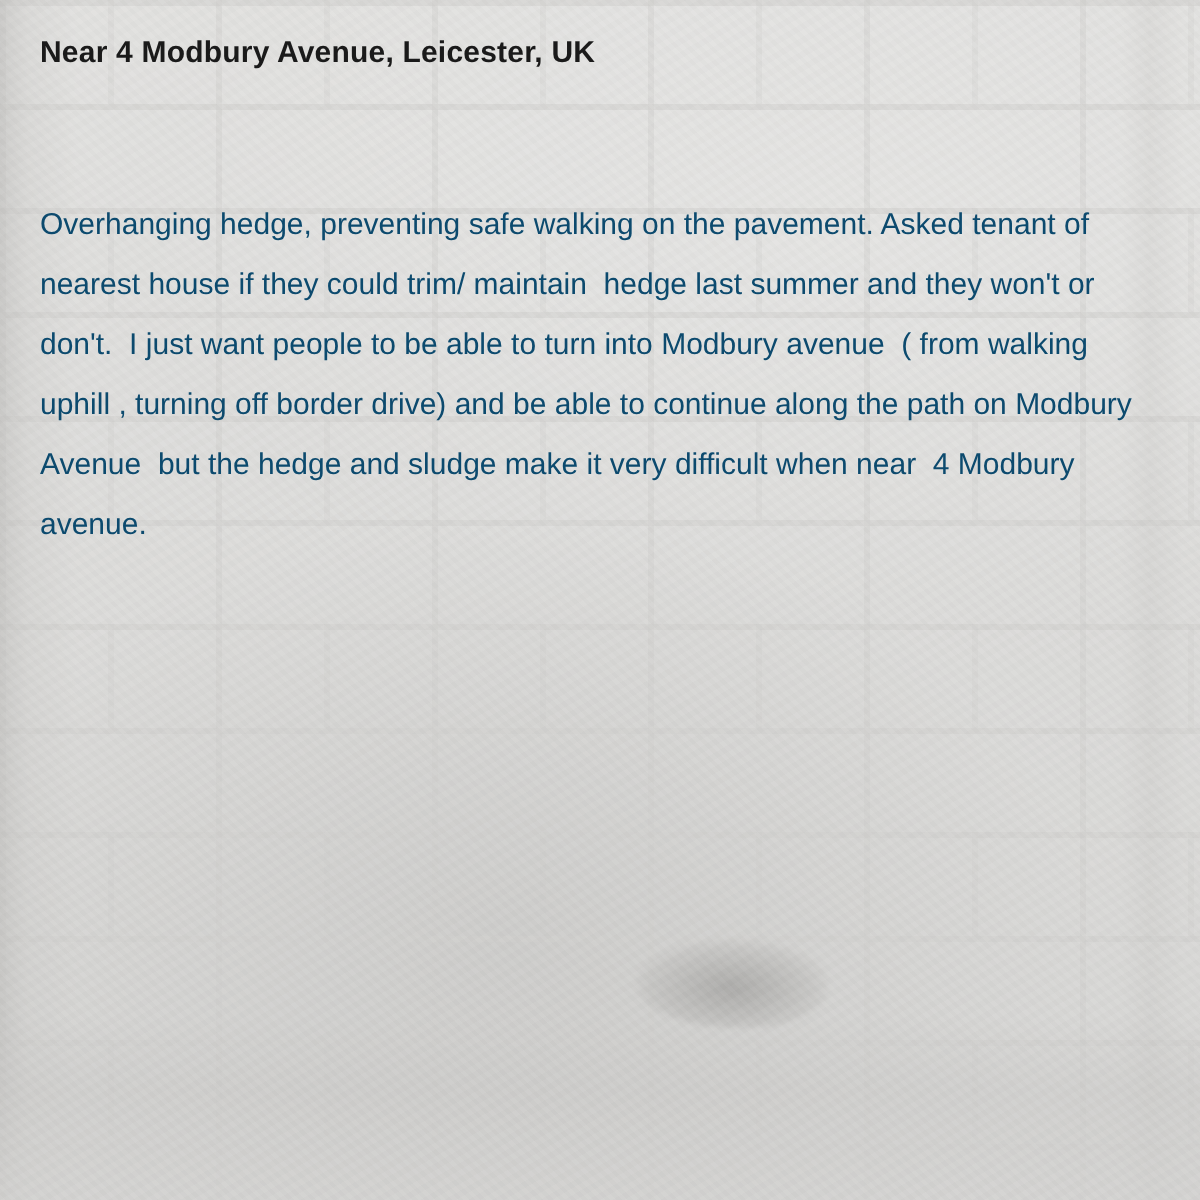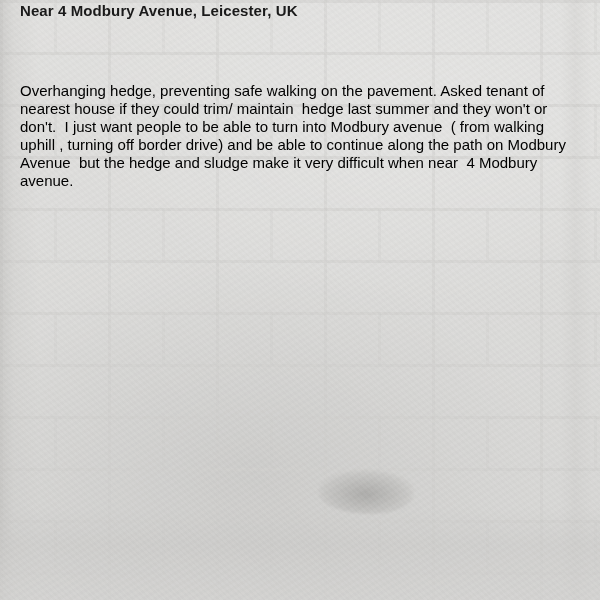--- a/index.html
+++ b/index.html
@@ -98,37 +98,37 @@
   .photo-wash {
     position: absolute;
     inset: 0;
     background: rgba(233,233,231,0.62);
   }
 
   
   .content {
     position: absolute;
     inset: 0;
-    padding: 2px 22px 0 18px;
+    padding: 18px 22px 0 18px;
     box-sizing: border-box;
   }
   .report-title {
     font-size: 15px;
     font-weight: bold;
     color: #1a1a1a;
     letter-spacing: 0.1px;
     margin: 0 0 0 2px;
     line-height: 18px;
     white-space: nowrap;
   }
   .report-body {
     margin: 62px 0 0 2px;
     font-size: 15px;
-    line-height: 18px;
-    color: #000000;
+    line-height: 30px;
+    color: #0c4a6e;
     max-width: 548px;
     white-space: pre-wrap;
   }
 </style>
 </head>
 <body>
 
 <div id="report-card">
 
   <div class="photo-bg"></div>

